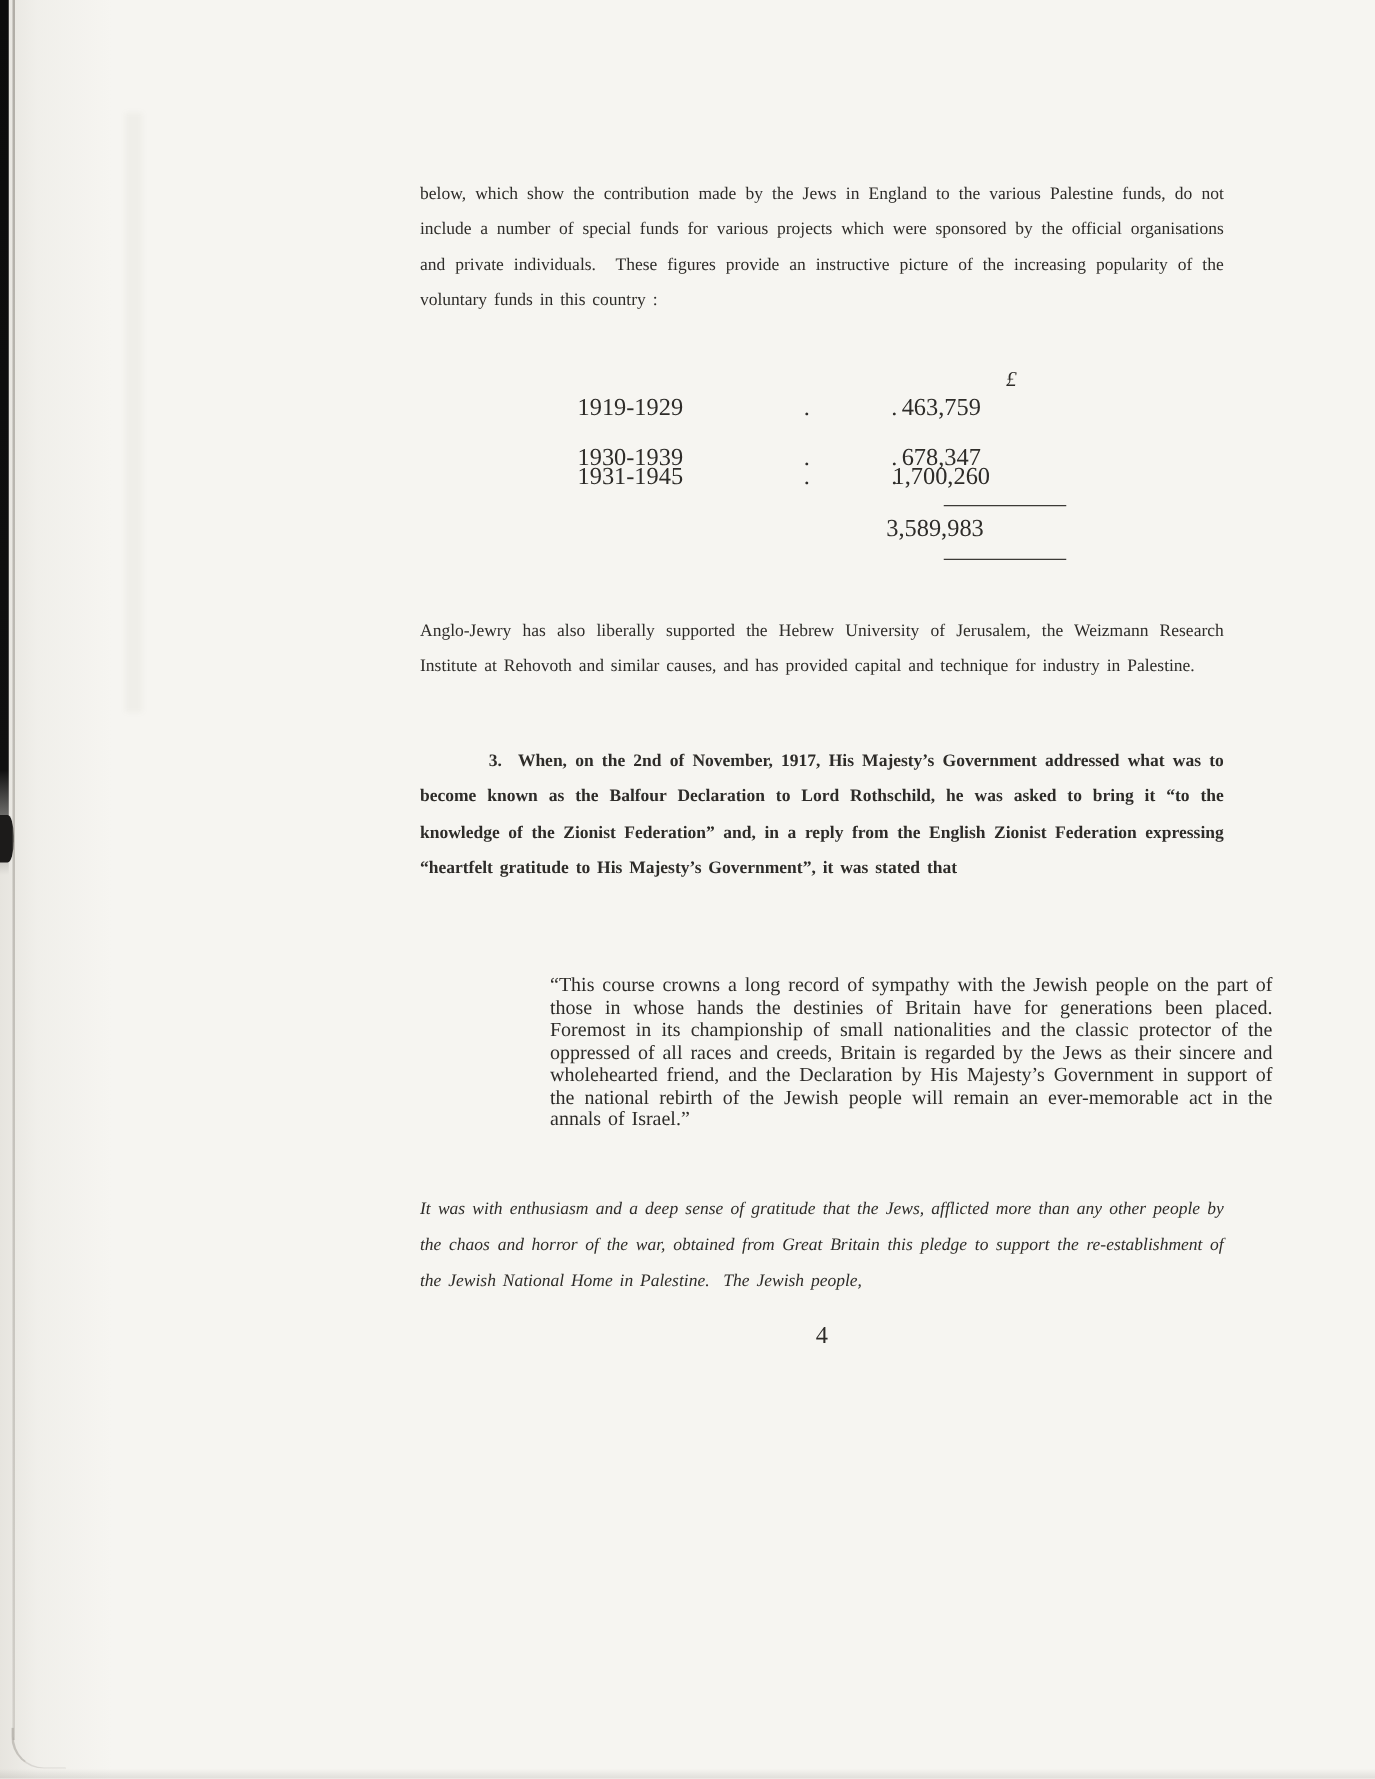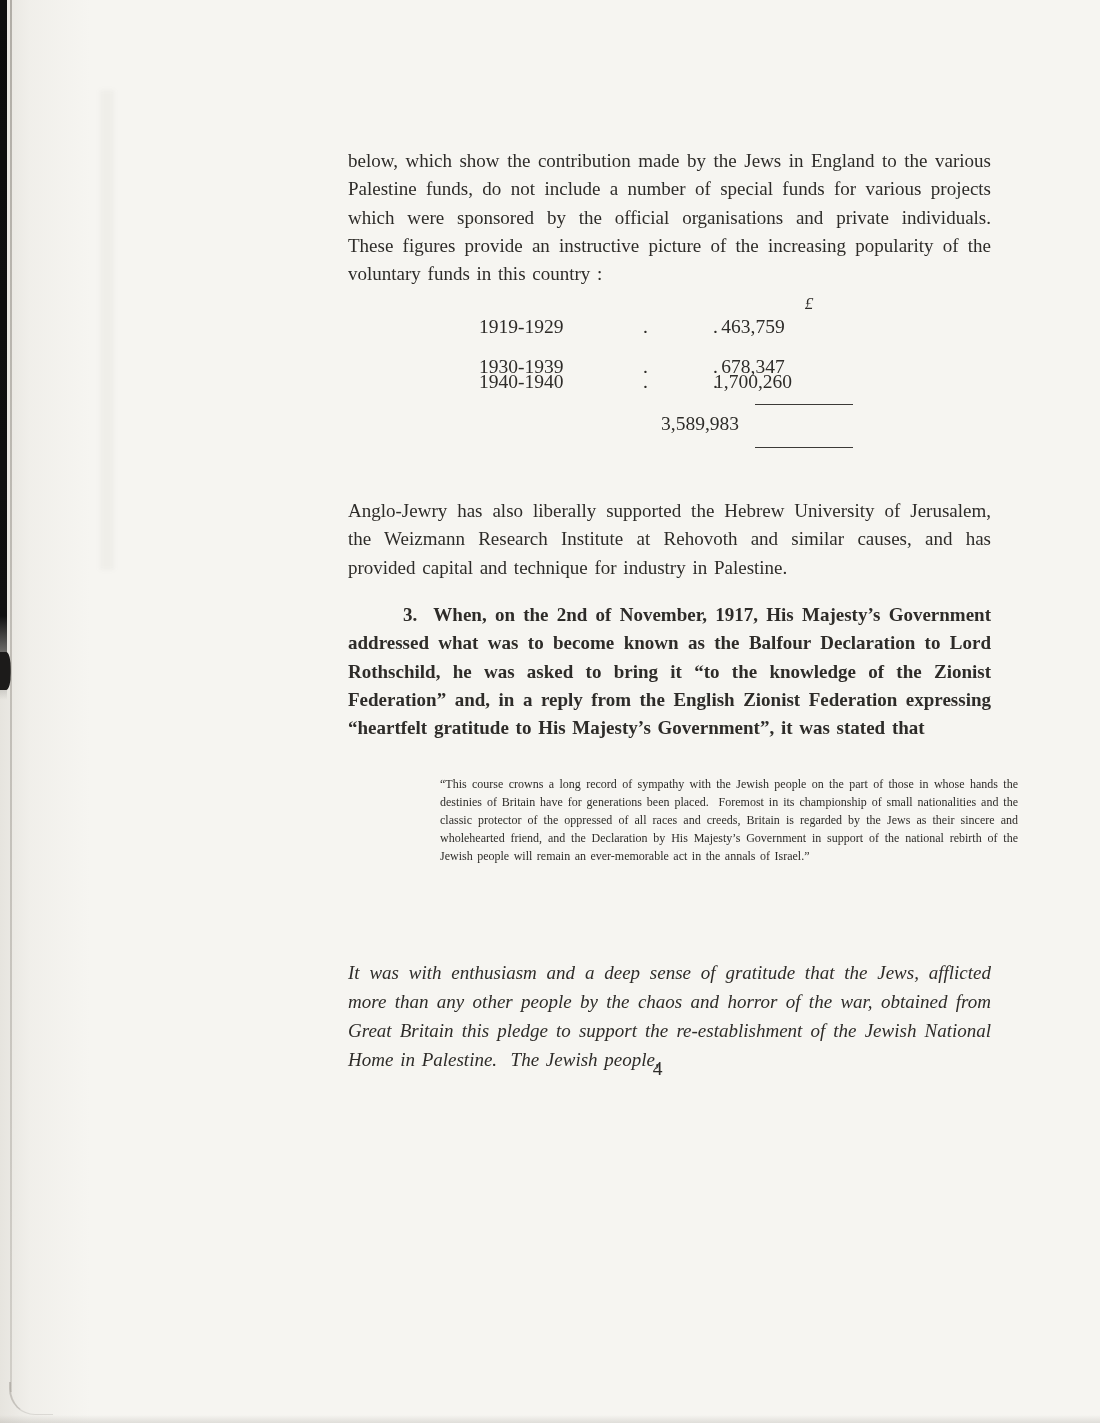--- a/index.html
+++ b/index.html
@@ -40,53 +40,53 @@
     position:absolute; left:0; bottom:0; width:100%; height:8px;
     background:linear-gradient(to bottom, rgba(120,115,108,0), rgba(120,115,108,0.18));
   }
   .crease {
     position:absolute; left:100px; top:90px; width:14px; height:480px;
     background:rgba(120,115,105,0.05); filter:blur(2px);
   }
 
   
   .body-text {
-    position:absolute; left:348px; width:643px;
-    font-size:19px; line-height:28.3px;
+    position:absolute; left:336px; width:643px;
+    font-size:14px; line-height:28.3px;
     text-align:justify; word-spacing:2px;
     white-space:pre-wrap;
   }
   #para-intro   { top:128px; }
   #para-anglo   { top:478px; }
   #para-balfour { top:582px; text-indent:55px;font-weight:bold; }
   #para-closing { top:939px; line-height:29px;font-style:italic; }
 
   #quote-block {
     position:absolute; left:400px; top:764px; width:578px;
-    font-size:12px; line-height:17.9px;
+    font-size:16px; line-height:17.9px;
     text-align:justify; word-spacing:1.5px;
     white-space:pre-wrap;
   }
 
   
   #fund-table { position:absolute; left:337px; top:292px; width:641px; height:170px; font-size:19.5px; }
   #fund-table .abs { position:absolute; line-height:20px; }
   .pound-header { top:2px; right:125px; width:88px; text-align:center; font-style:italic; font-size:17px; }
   .t-row-0 { top:25px; }
   .t-row-1 { top:53px;margin-top:12px; }
   .t-row-2 { top:80px; }
-  .t-year  { position:absolute; left:142px; white-space:nowrap; }
+  .t-year  { position:absolute; left:125px; white-space:nowrap; }
   .t-dot1  { position:absolute; left:306px; }
   .t-dot2  { position:absolute; left:376px; }
   .t-amount{ position:absolute; right:125px; width:200px; left:auto; text-align:center; }
   .t-row   { position:absolute; left:0; width:641px; height:22px; line-height:20px; }
   .rule    { position:absolute; right:125px; width:98px; border-top:1.6px solid #3c3a37; }
   .rule-1  { top:112px; }
   .rule-2  { top:155px; }
-  .t-total { top:122px; right:117px; width:200px; text-align:left; }
+  .t-total { top:122px; right:130px; width:200px; text-align:center; }
 
   #page-number {
     position:absolute; left:337px; top:1058px; width:641px;
     text-align:center; font-size:19.5px;
   }
 </style>
 </head>
 <body>
 
 <div class="page-tint"></div>
@@ -108,21 +108,21 @@
     <span class="t-dot2">.</span>
     <span class="t-amount">463,759</span>
   </div>
   <div class="t-row t-row-1">
     <span class="t-year">1930-1939</span>
     <span class="t-dot1">.</span>
     <span class="t-dot2">.</span>
     <span class="t-amount">678,347</span>
   </div>
   <div class="t-row t-row-2">
-    <span class="t-year">1940-1940</span>
+    <span class="t-year">1931-1945</span>
     <span class="t-dot1">.</span>
     <span class="t-dot2">.</span>
     <span class="t-amount">1,700,260</span>
   </div>
 
   <div class="rule rule-1"></div>
   <div class="abs t-total">3,589,983</div>
   <div class="rule rule-2"></div>
 </div>
 

